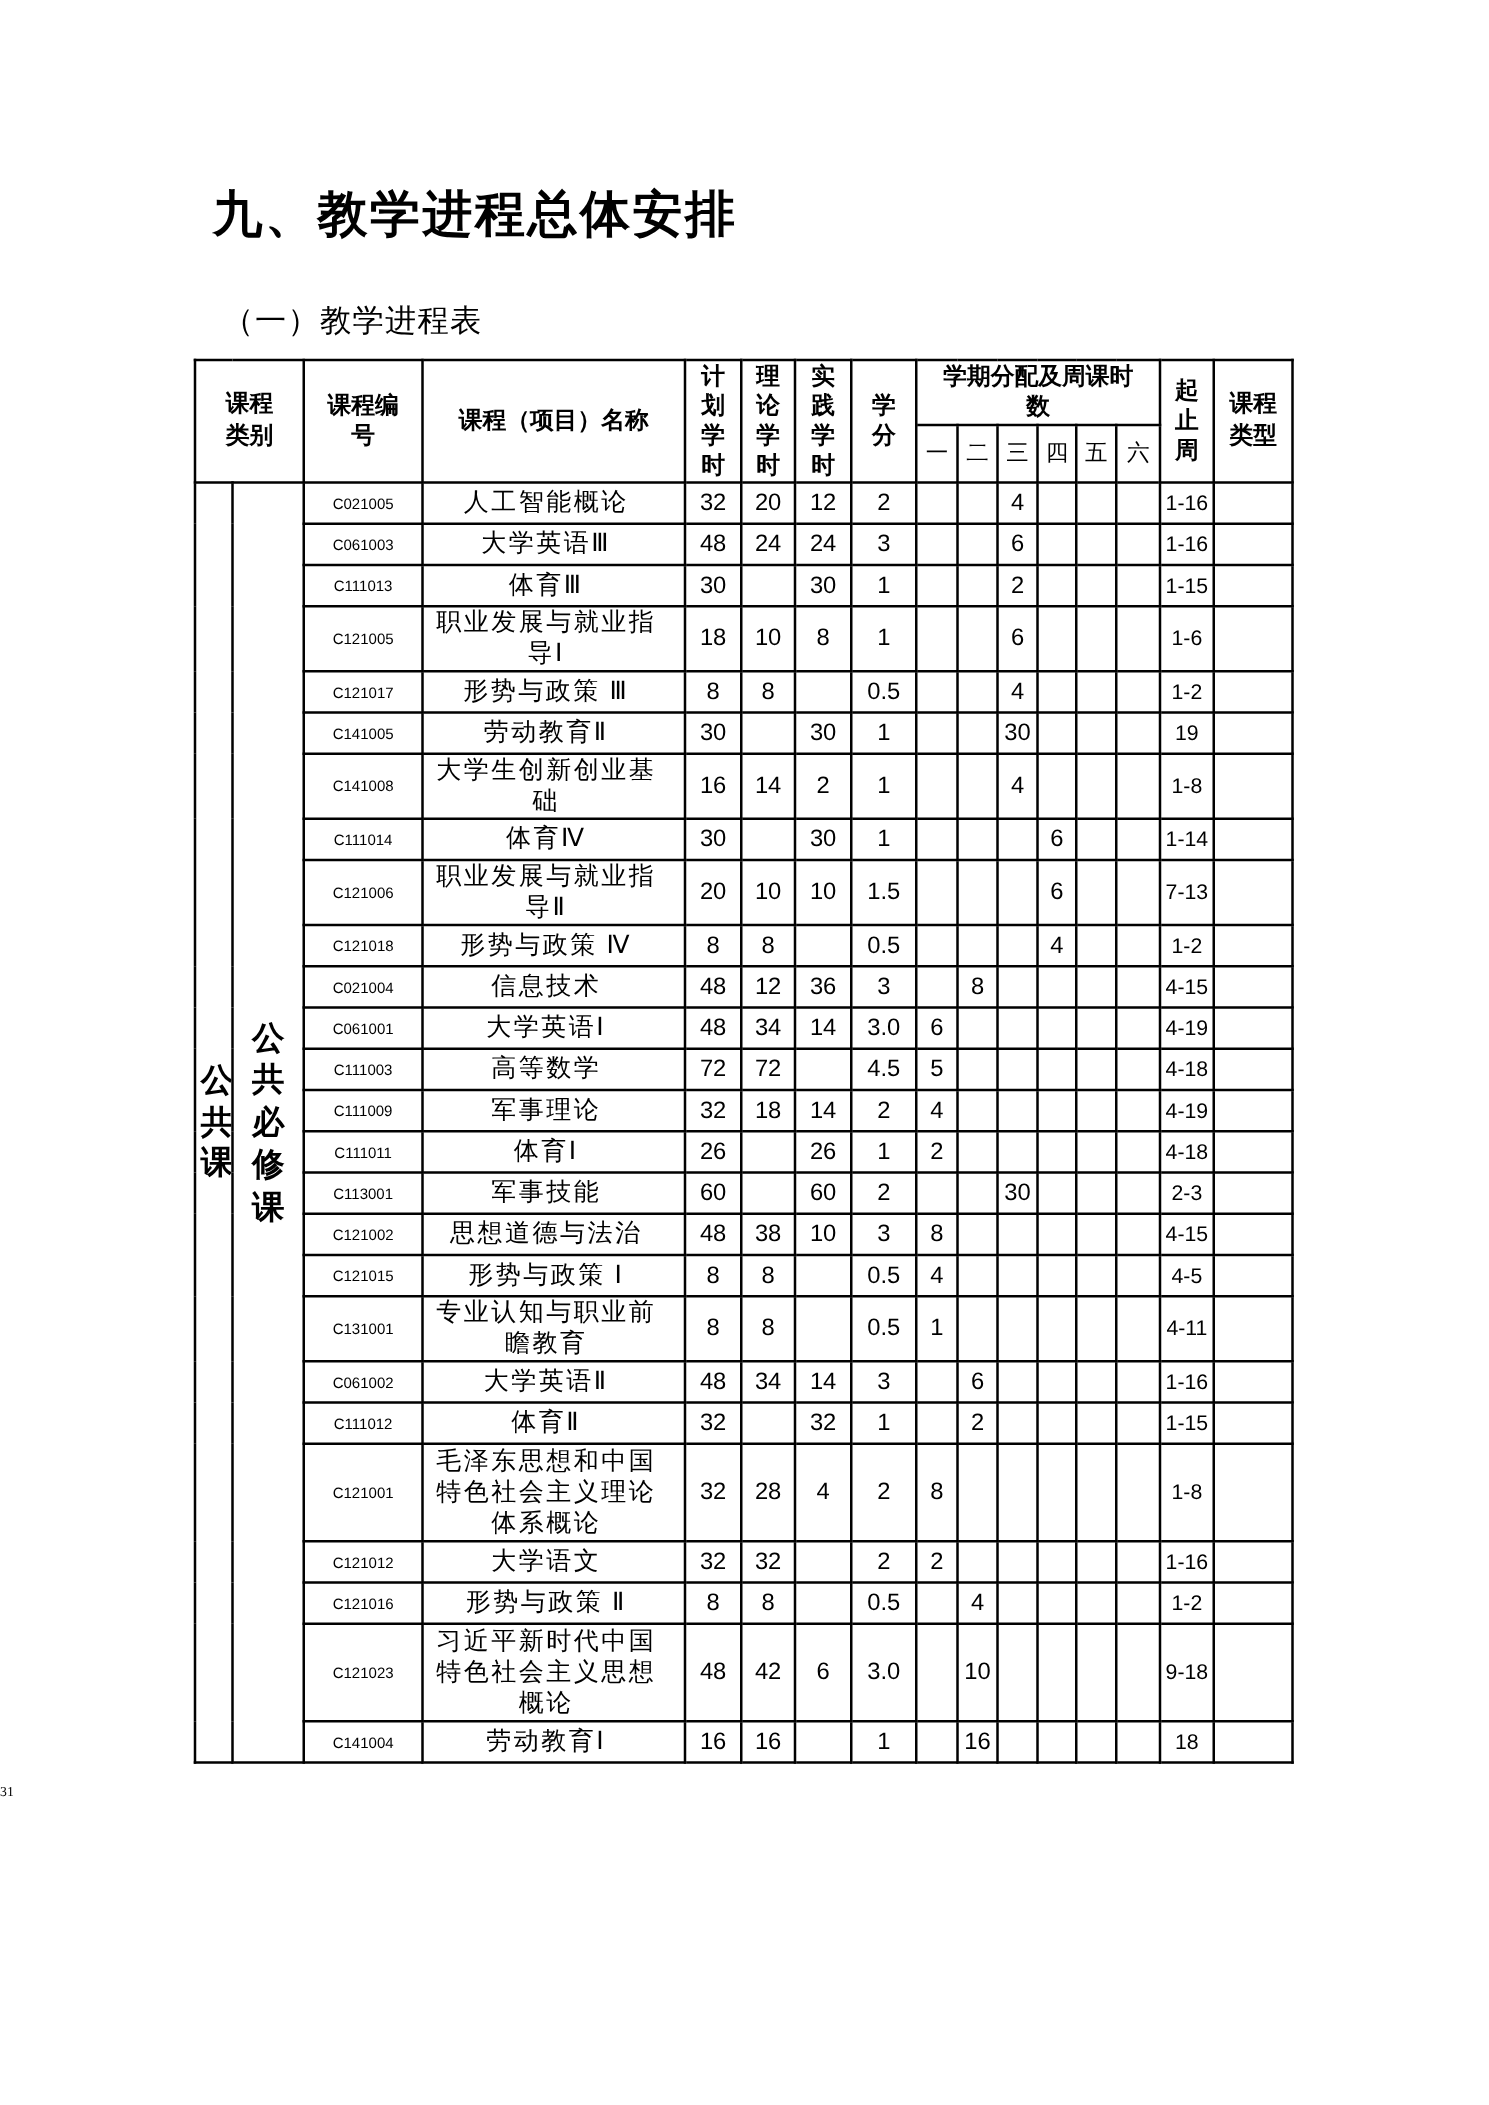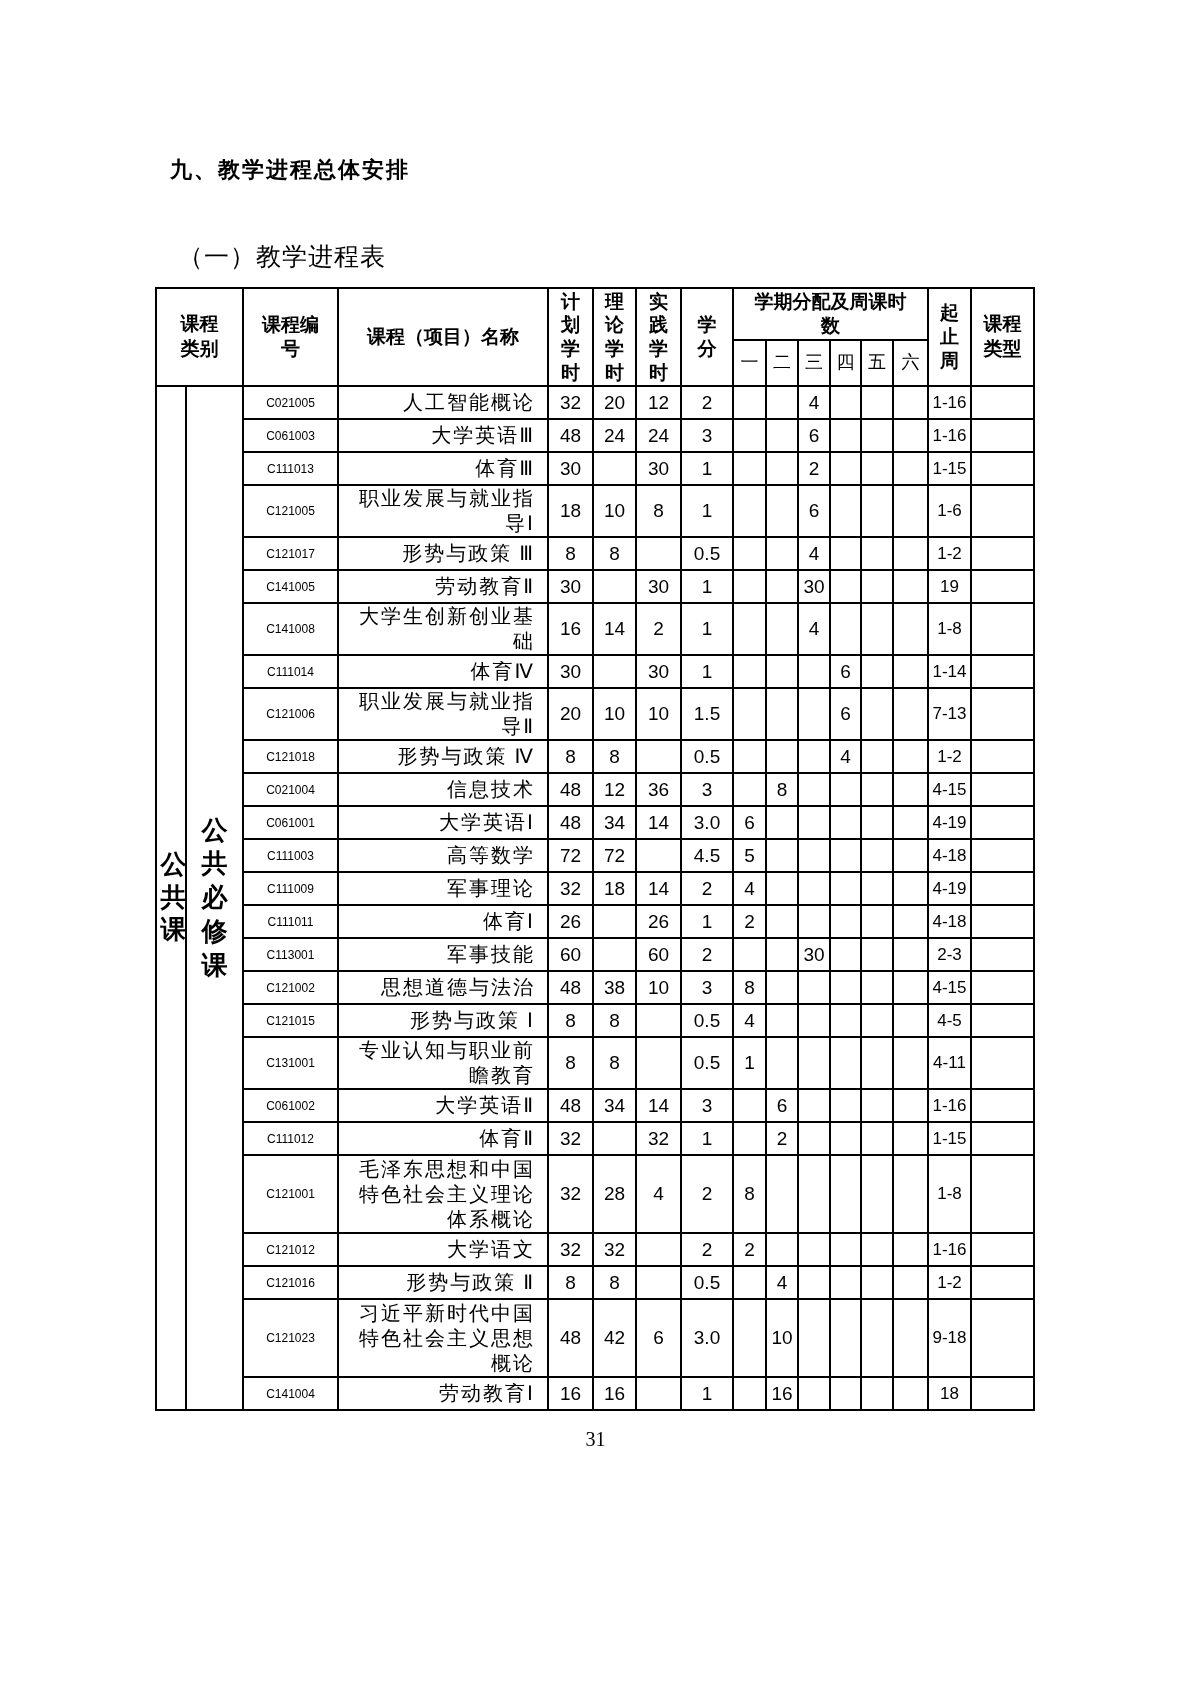--- a/index.html
+++ b/index.html
@@ -1,22 +1,22 @@
 <!DOCTYPE html>
 <html><head>
 <meta charset="utf-8">
 <style>
   html,body{margin:0;padding:0;}
   body{
     width:1191px;height:1684px;position:relative;background:#ffffff;color:#000;
     font-family:"Liberation Sans",sans-serif;
   }
   .title{
-    position:absolute;left:170px;top:155px;
-    font-size:22px;font-weight:bold;letter-spacing:2px;
+    position:absolute;left:170px;top:144px;
+    font-size:40px;font-weight:bold;letter-spacing:2px;
   }
   .subtitle{
     position:absolute;left:178px;top:240px;
     font-size:25px;font-weight:normal;letter-spacing:1px;
   }
   table.proc{
     position:absolute;left:155px;top:287px;
     border-collapse:collapse;table-layout:fixed;
   }
   table.proc td,table.proc th{
@@ -32,28 +32,28 @@
   .vtext{width:21px;margin:0 auto;word-break:break-all;line-height:1.25;}
   .w2{width:46px;margin:0 auto;word-break:break-all;line-height:1.3;}
   .w3{width:64px;margin:0 auto;word-break:break-all;line-height:1.25;}
   .w8{width:168px;margin:0 auto;word-break:break-all;line-height:1.25;}
   .subsem{font-weight:normal;font-family:"Liberation Serif",serif;font-size:18px;}
   
   .code{font-size:12px;font-family:"Liberation Sans",sans-serif;}
   .name{text-align:left;padding:2px 6px;}
   .namein{
     font-family:"Liberation Serif",serif;font-size:20px;letter-spacing:2px;
-    line-height:1.25;word-break:break-all;width:196px;text-align:right;
+    line-height:1.25;word-break:break-all;width:196px;
   }
   .num{font-size:19px;}
   .weeks{font-size:17px;}
   .catcell{font-weight:bold;font-size:26px;font-family:Liberation Serif, serif;}
   .pageno{
-    position:absolute;left:0;right:0;top:1428px;text-align:center;
-    font-size:20px;font-family:"Liberation Serif",serif;
+    position:absolute;left:0;right:0;top:1428px;
+    font-size:11px;font-family:"Liberation Serif",serif;
   }
 </style>
 </head>
 <body>
 
 <div class="title">九、教学进程总体安排</div>
 <div class="subtitle">（一）教学进程表</div>
 
 <table class="proc">
   <colgroup>

